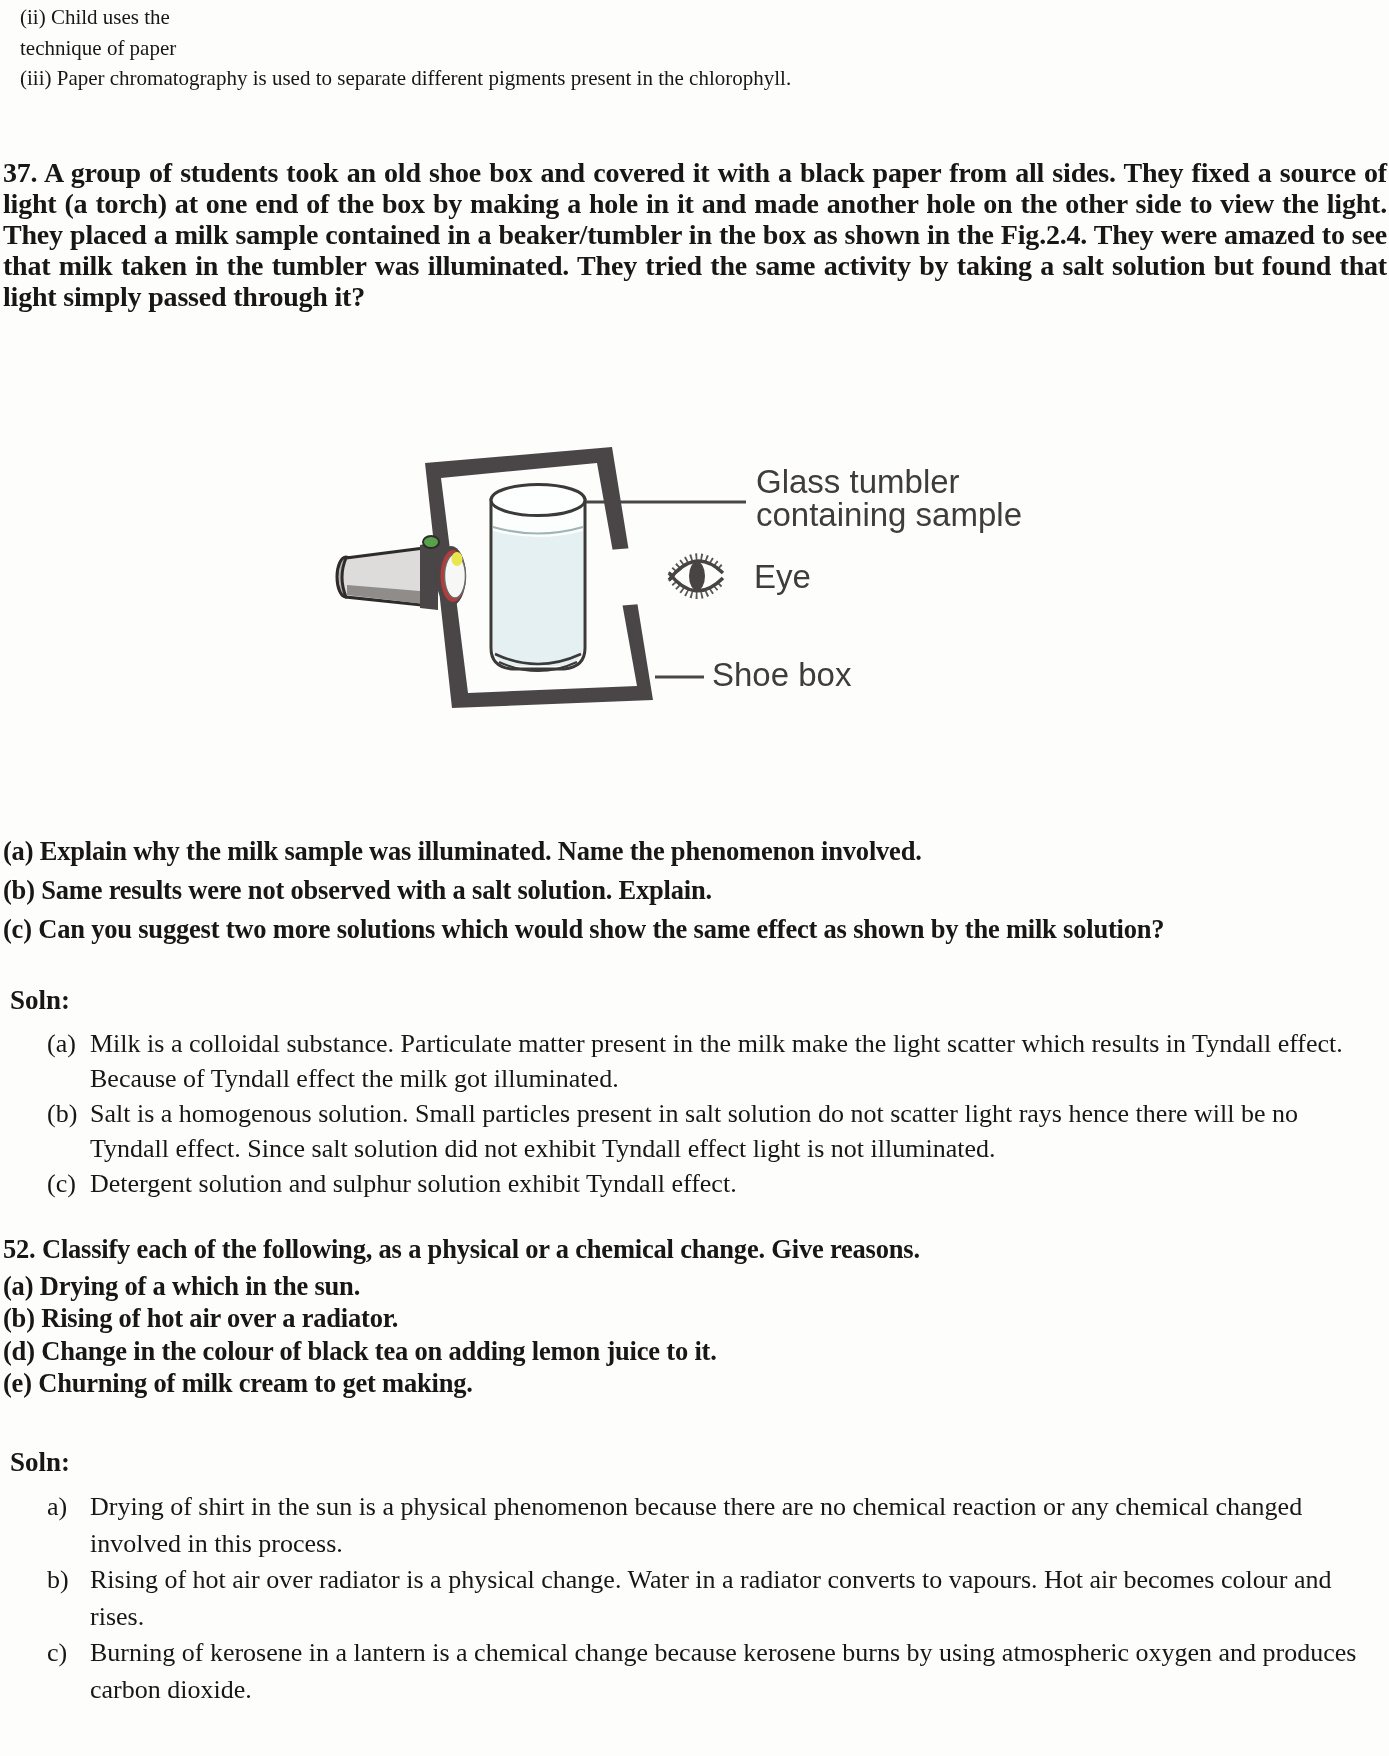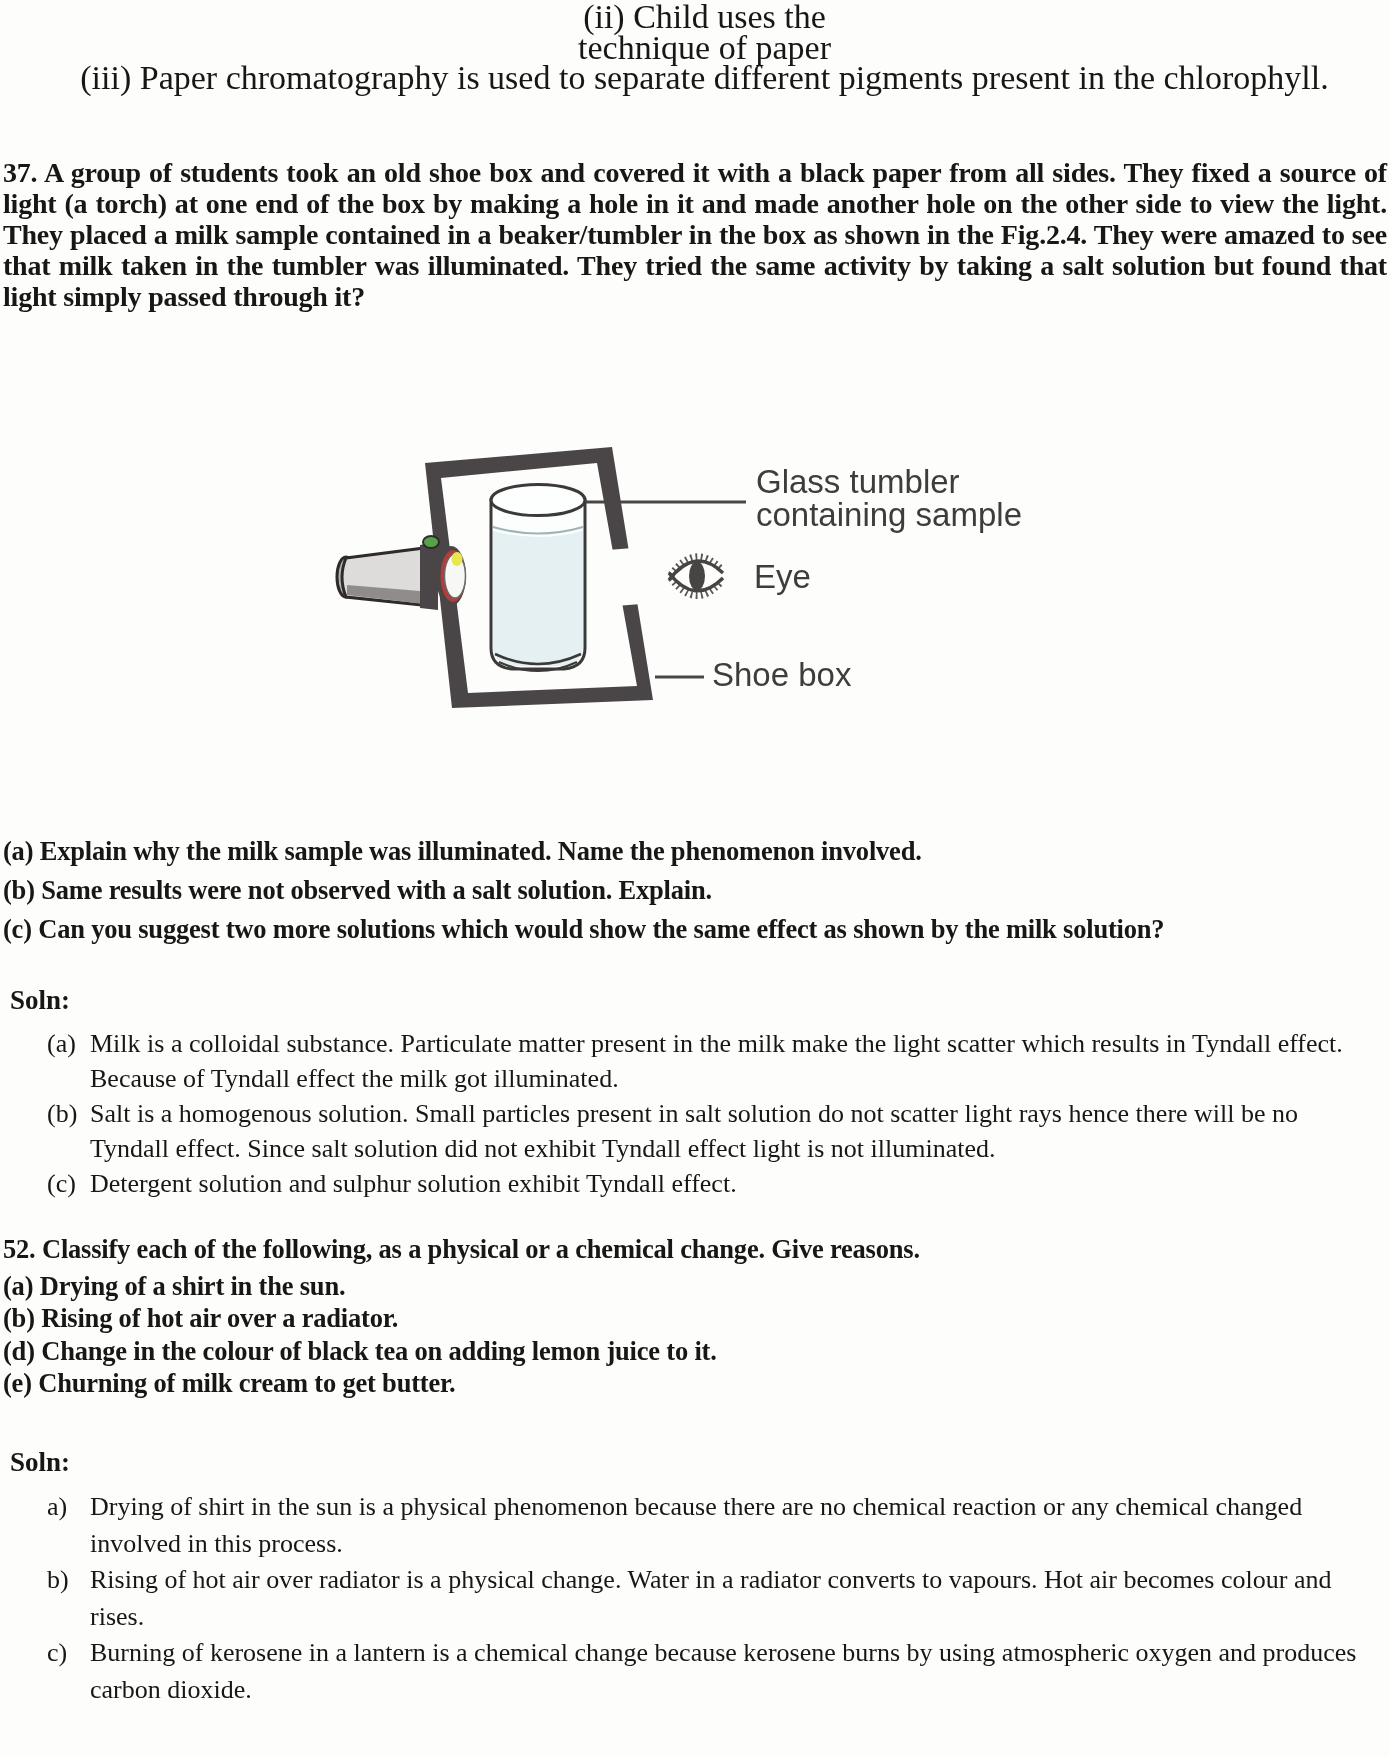--- a/index.html
+++ b/index.html
@@ -1,21 +1,21 @@
 <!DOCTYPE html>
 <html><head>
 <meta charset="utf-8">
 <style>
   html,body{margin:0;padding:0;}
   body{
     width:1389px;height:1756px;overflow:hidden;background:#fdfdfc;
     font-family:"Liberation Serif","DejaVu Serif",serif;color:#181716;
   }
   .page{position:relative;width:1389px;height:1756px;}
-  .intro{margin:2px 0 0 20px;font-size:34px;line-height:30.5px;text-align:center;}
+  .intro{margin:2px 0 0 20px;font-size:21px;line-height:30.5px;}
   .q-para{
     margin:63px 2px 0 3px;font-weight:bold;text-align:justify;
     font-size:28px;line-height:31px;letter-spacing:-0.2px;
   }
   .figure{margin-top:78px;height:330px;position:relative;}
   .figure svg{display:block;}
   .parts{margin-top:118px;margin-left:3px;}
   .part{font-weight:bold;font-size:26.5px;line-height:27px;margin-bottom:7.5px;letter-spacing:-0.2px;margin-top:12px;}
   .soln-label{margin:44px 0 0 10px;font-weight:bold;font-size:27px;line-height:27px;}
   .soln-label.second{margin-top:53px;}
@@ -106,24 +106,24 @@
       <span class="soln-text">Salt is a homogenous solution. Small particles present in salt solution do not scatter light rays hence there will be no Tyndall effect. Since salt solution did not exhibit Tyndall effect light is not illuminated.</span>
     </div>
     <div class="soln-item">
       <span class="soln-marker">(c)</span>
       <span class="soln-text">Detergent solution and sulphur solution exhibit Tyndall effect.</span>
     </div>
   </div>
 
   <div class="q38-heading">52. Classify each of the following, as a physical or a chemical change. Give reasons.</div>
   <div class="q38-items">
-    <div class="q38-item">(a) Drying of a shirt in the sun.</div>
+    <div class="q38-item">(a) Drying of a which in the sun.</div>
     <div class="q38-item">(b) Rising of hot air over a radiator.</div>
     <div class="q38-item">(d) Change in the colour of black tea on adding lemon juice to it.</div>
-    <div class="q38-item">(e) Churning of milk cream to get butter.</div>
+    <div class="q38-item">(e) Churning of milk cream to get making.</div>
   </div>
 
   <div class="soln-label second">Soln:</div>
   <div class="soln-list second">
     <div class="soln-item">
       <span class="soln-marker">a)</span>
       <span class="soln-text">Drying of shirt in the sun is a physical phenomenon because there are no chemical reaction or any chemical changed involved in this process.</span>
     </div>
     <div class="soln-item">
       <span class="soln-marker">b)</span>

